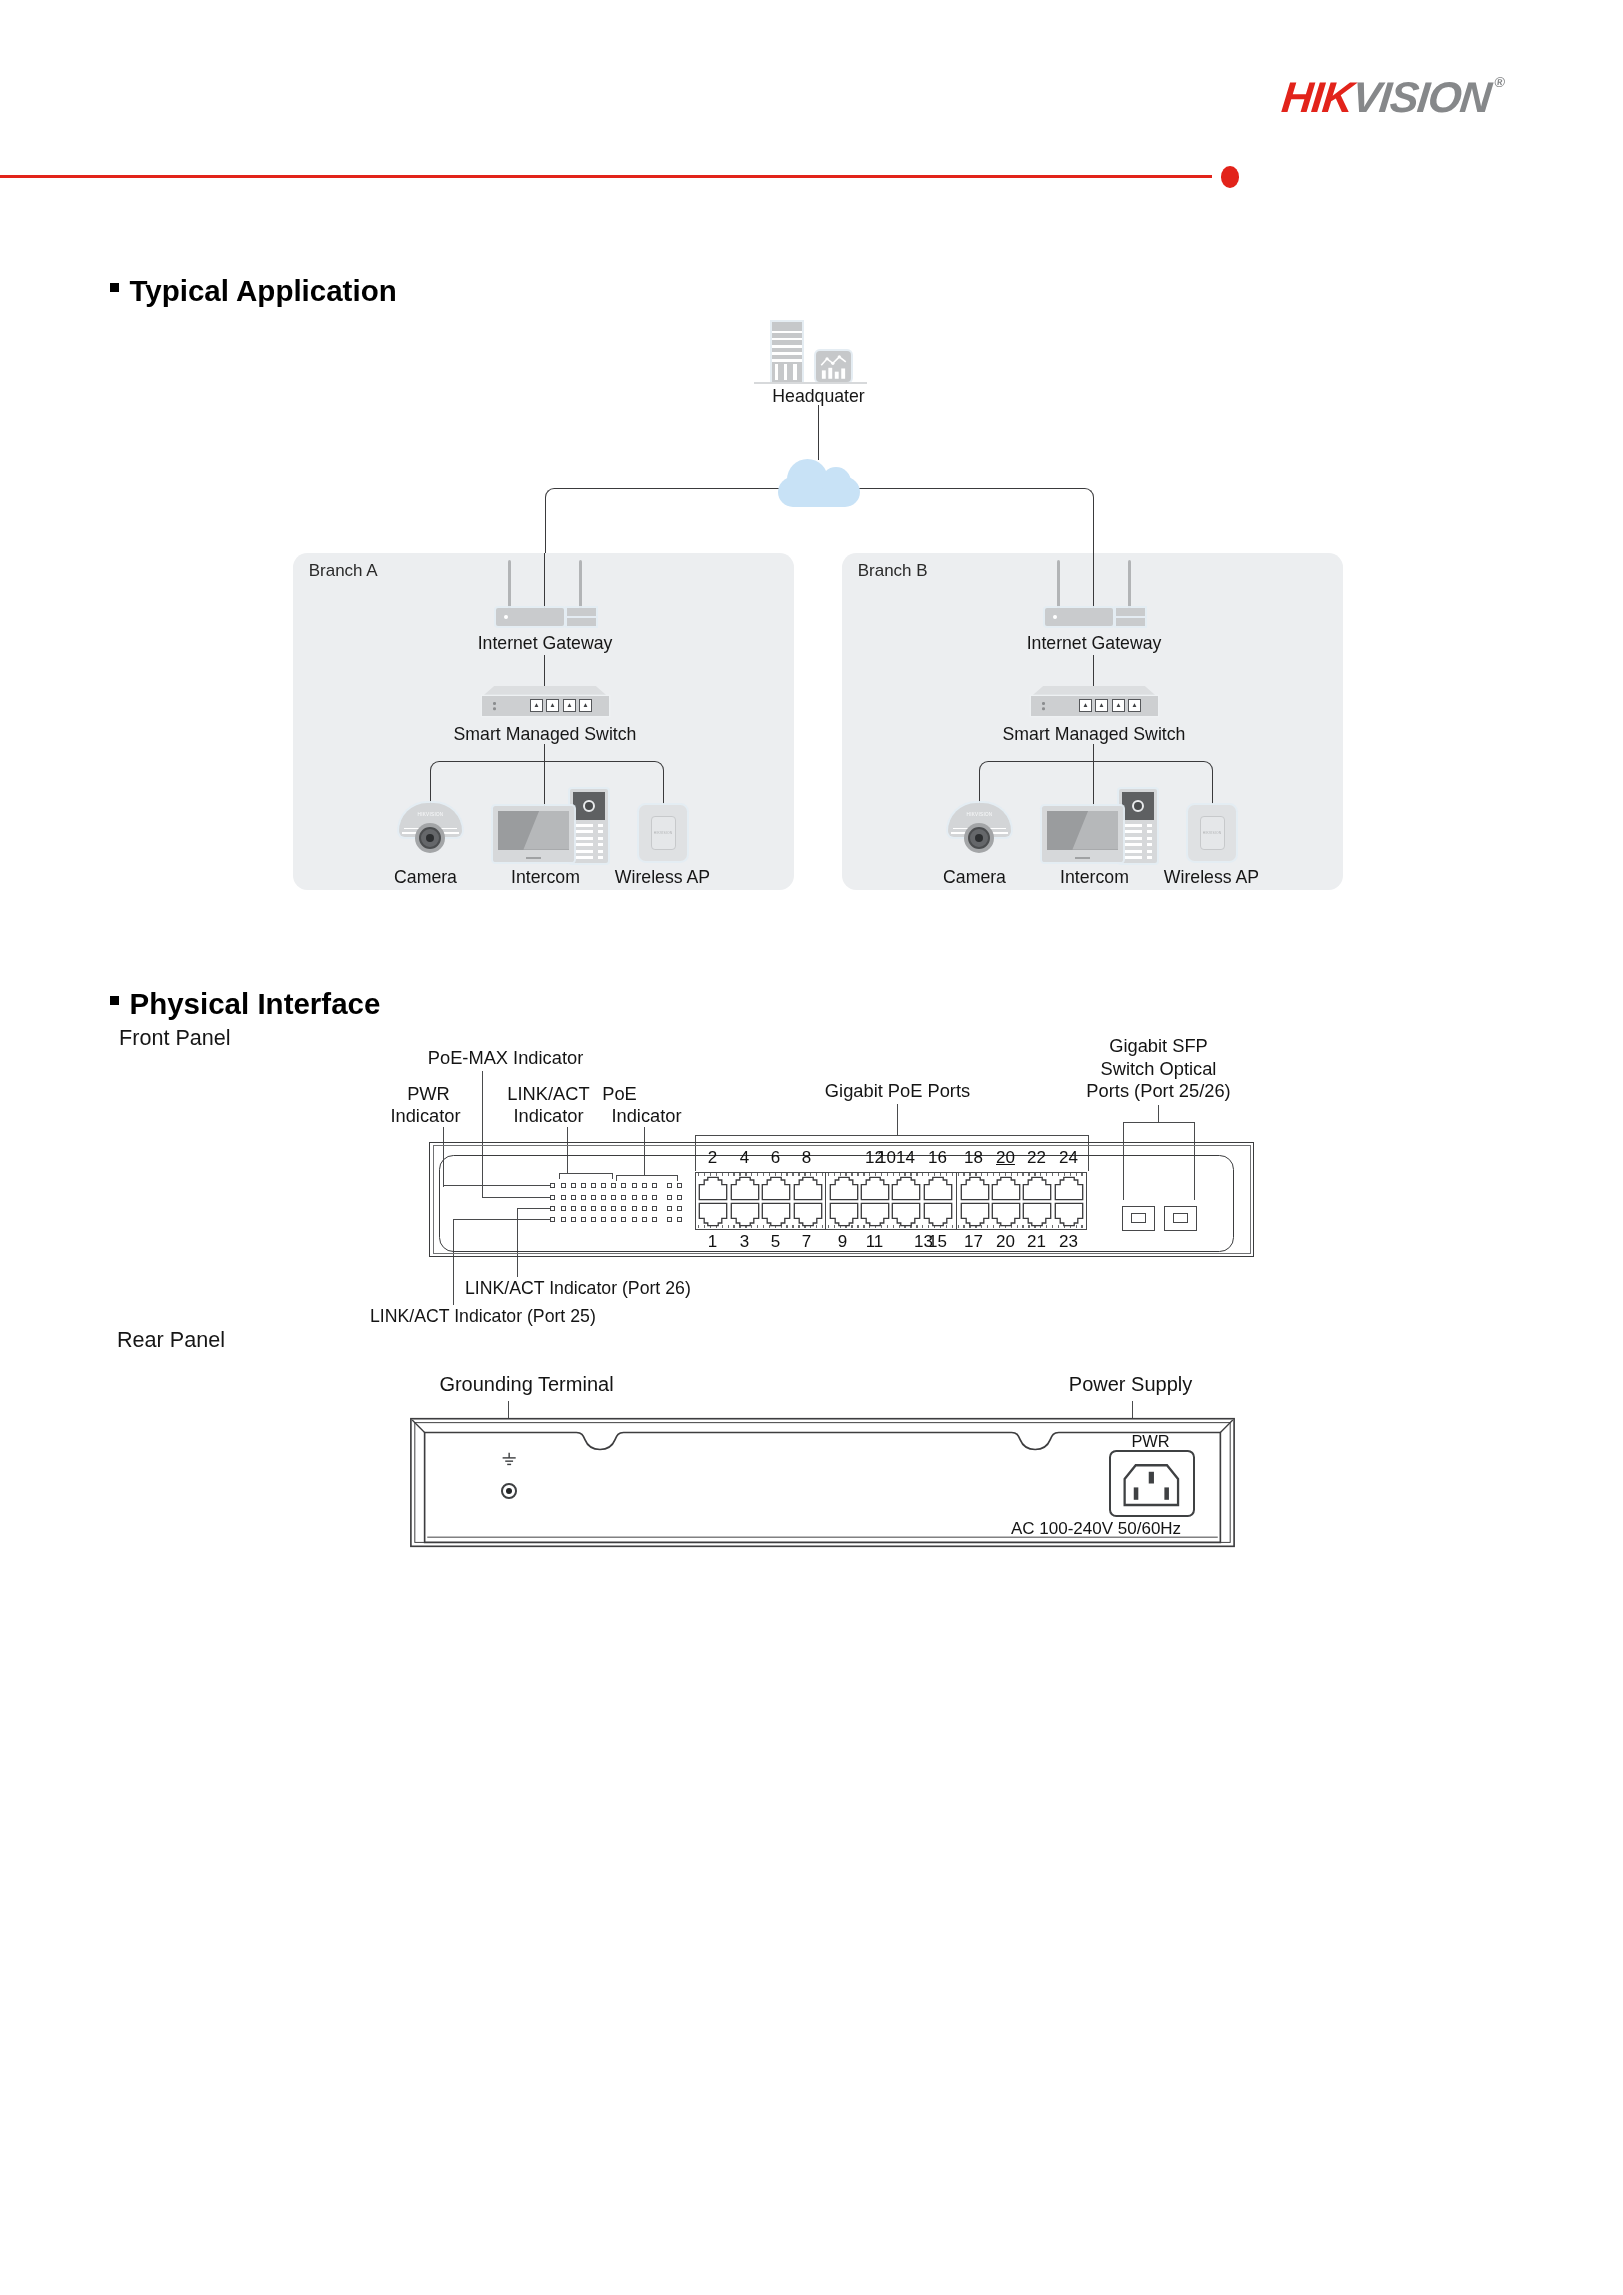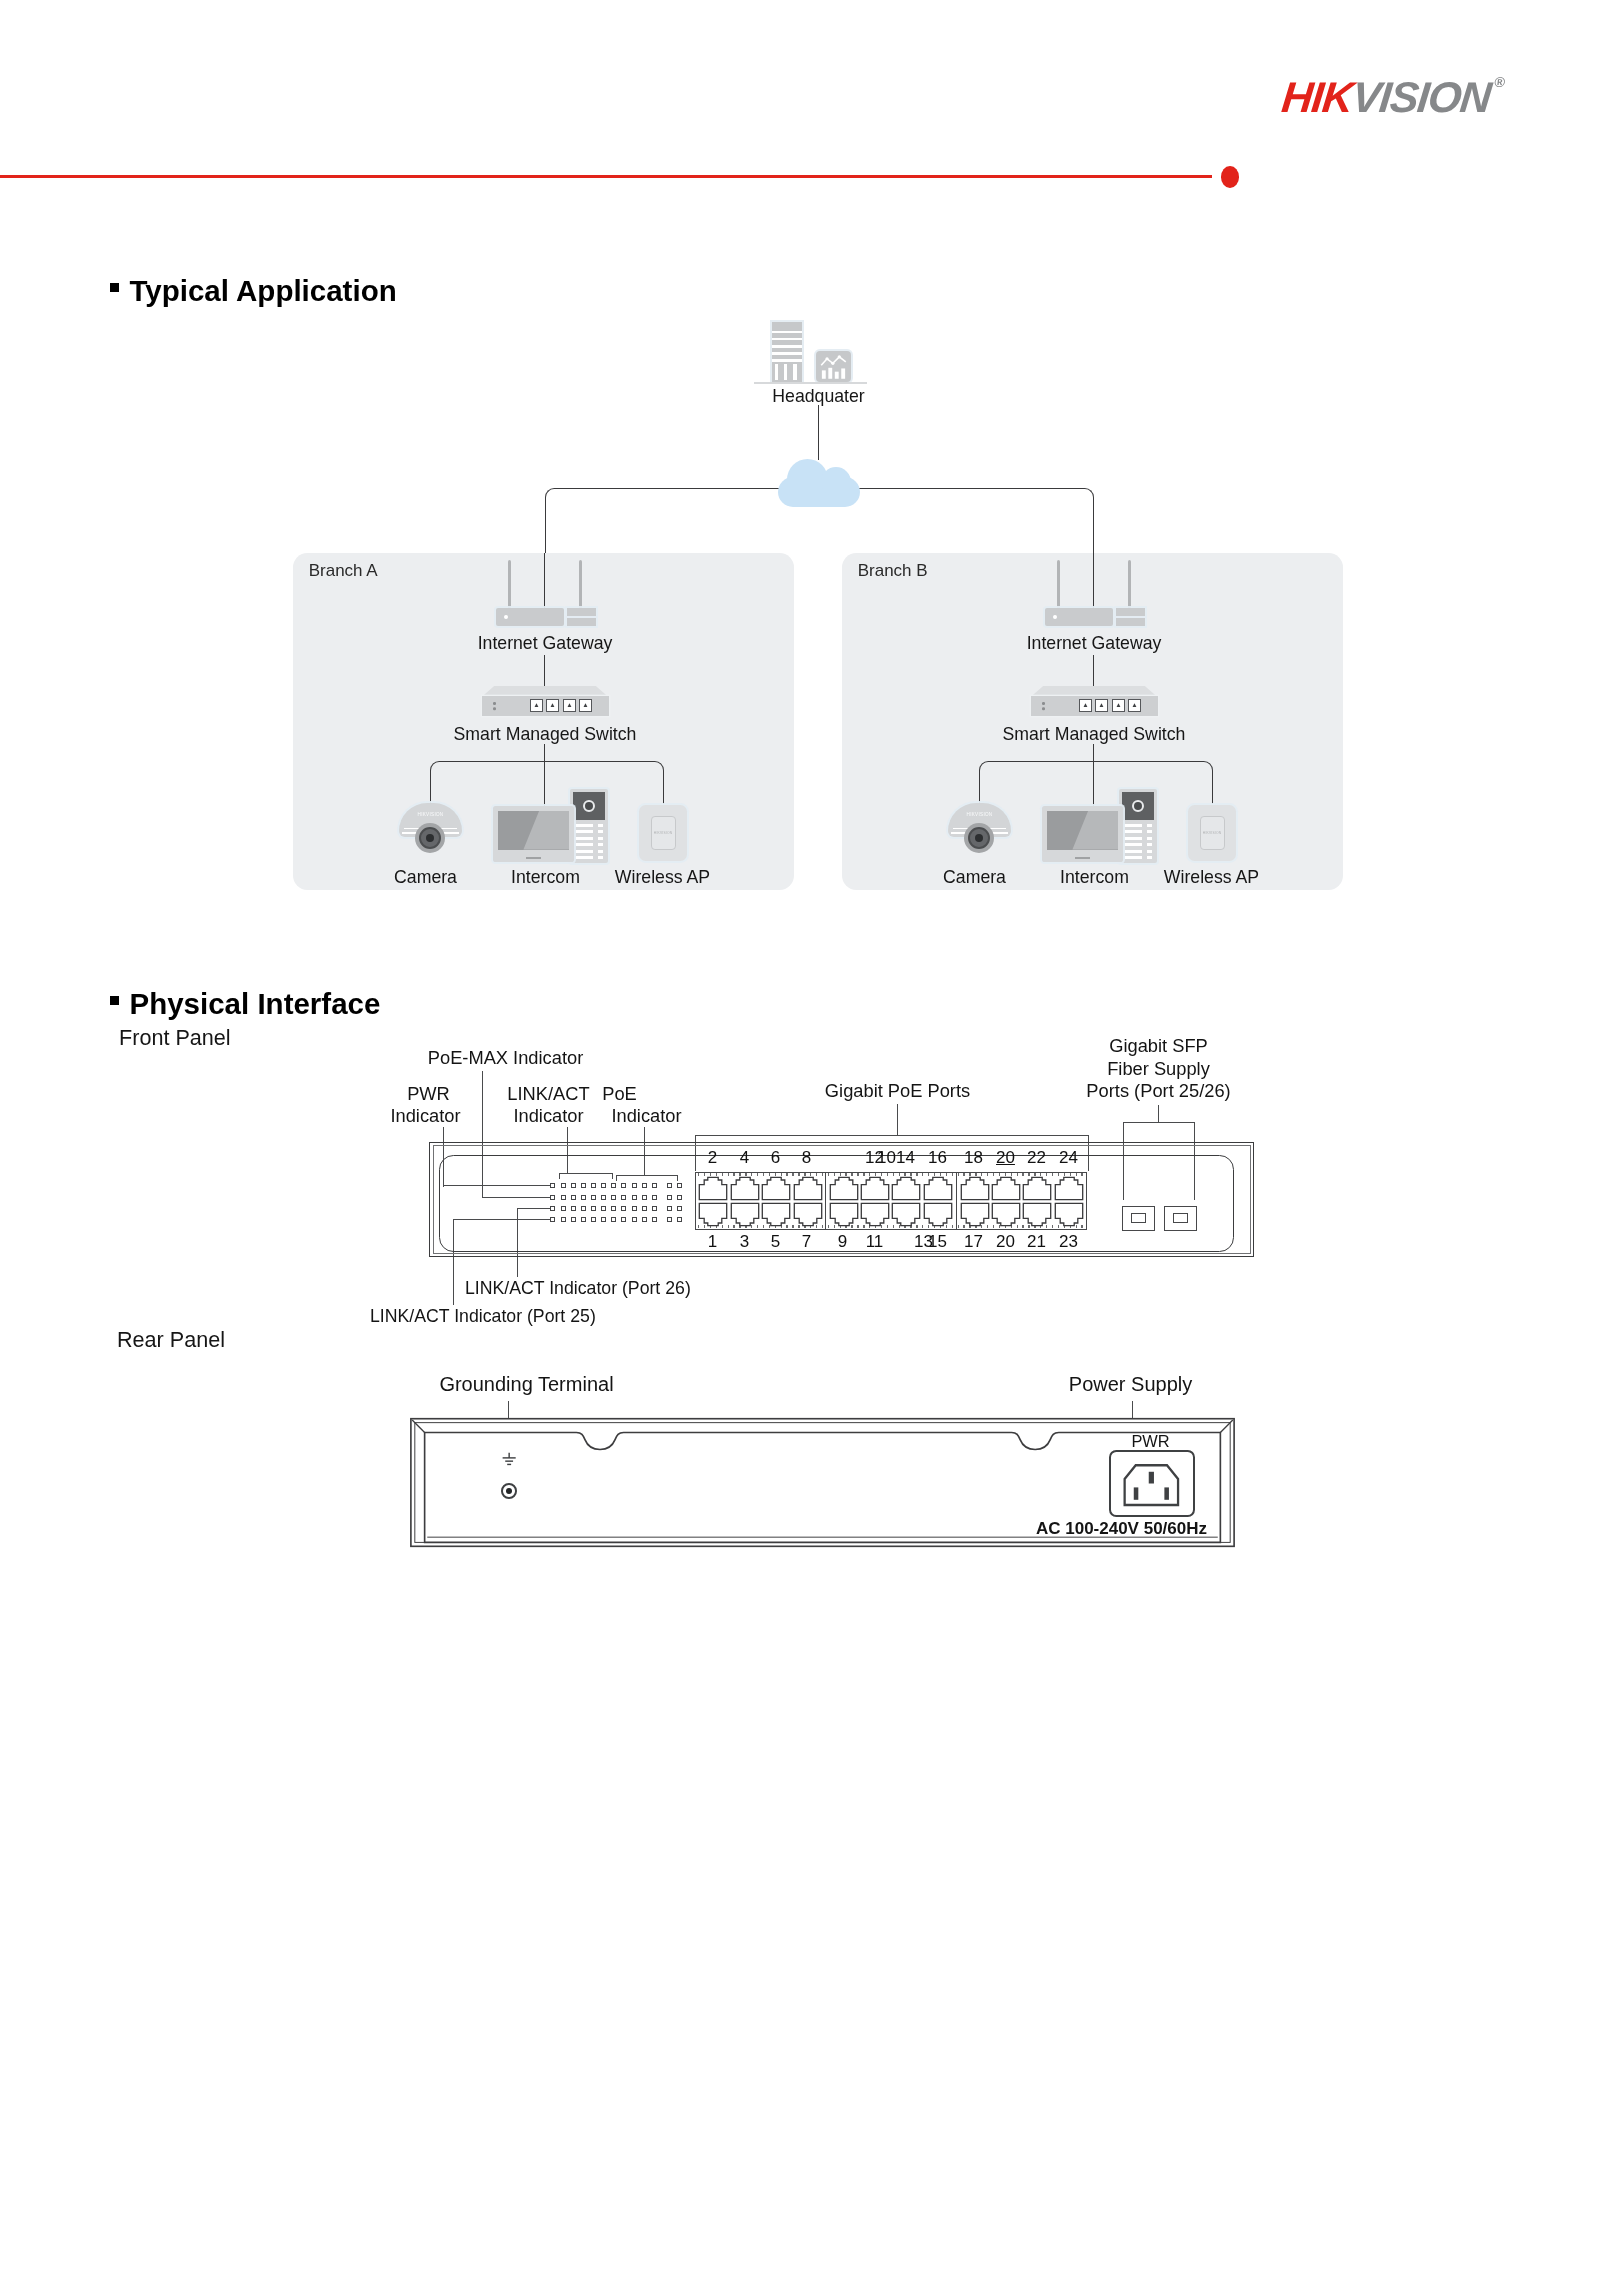--- a/index.html
+++ b/index.html
@@ -1,20 +1,20 @@
 <!DOCTYPE html>
 <html style="font-size:10.5px"><head>
 <meta charset="utf-8">
 <style>
   html,body{margin:0;padding:0;background:#fff;}
   .page{position:relative;width:1623px;height:2295px;background:#fff;overflow:hidden;
         font-family:"Liberation Sans",sans-serif;color:#1a1a1a;}
   .abs{position:absolute;}
   .ctr{text-align:center;}
-  .rgt{text-align:right;font-weight:bold;}
+  .rgt{}
 
   
   .logo{position:absolute;left:1282px;top:73px;font-size:43px;font-weight:bold;font-style:italic;
         letter-spacing:-1.3px;transform:skewX(-6deg);white-space:nowrap;}
   .logo .red{color:#e2231a;}
   .logo .gray{color:#86888a;}
   .logo sup{font-size:14.4px;color:#86888a;vertical-align:25px;margin-left:2.6px;}
   .redline{position:absolute;left:0;top:175px;width:1212px;height:3.3px;background:#e2231a;}
   .reddot{position:absolute;left:1221px;top:166px;width:17.7px;height:21.6px;border-radius:50%;background:#e2231a;}
 
@@ -243,21 +243,21 @@
 
   <div class="flabel" style="left:401px;top:1047px;">PoE-MAX Indicator</div>
   <div class="flabel" style="left:324px;top:1083px;">PWR</div>
   <div class="flabel" style="left:321px;top:1105px;">Indicator</div>
   <div class="flabel" style="left:444px;top:1083px;">LINK/ACT</div>
   <div class="flabel" style="left:444px;top:1105px;">Indicator</div>
   <div class="flabel" style="left:515px;top:1083px;">PoE</div>
   <div class="flabel" style="left:542px;top:1105px;">Indicator</div>
   <div class="flabel" style="left:793px;top:1080px;">Gigabit PoE Ports</div>
   <div class="flabel" style="left:1054px;top:1035px;">Gigabit SFP</div>
-  <div class="flabel" style="left:1054px;top:1058px;">Fiber Supply</div>
+  <div class="flabel" style="left:1054px;top:1058px;">Switch Optical</div>
   <div class="flabel" style="left:1054px;top:1080px;">Ports (Port 25/26)</div>
 
   <div class="lead" style="left:443px;top:1127px;width:1.3px;height:60px;"></div>
   <div class="lead" style="left:443px;top:1185px;width:109px;height:1.3px;"></div>
   <div class="lead" style="left:482px;top:1071px;width:1.3px;height:127px;"></div>
   <div class="lead" style="left:482px;top:1197px;width:70px;height:1.3px;"></div>
   <div class="lead" style="left:567px;top:1127px;width:1.3px;height:46px;"></div>
   <div class="bracket" style="left:559px;top:1173px;width:52px;height:5.2px;"></div>
   <div class="lead" style="left:644px;top:1127px;width:1.3px;height:48px;"></div>
   <div class="bracket" style="left:616px;top:1175px;width:60px;height:5.2px;"></div>

